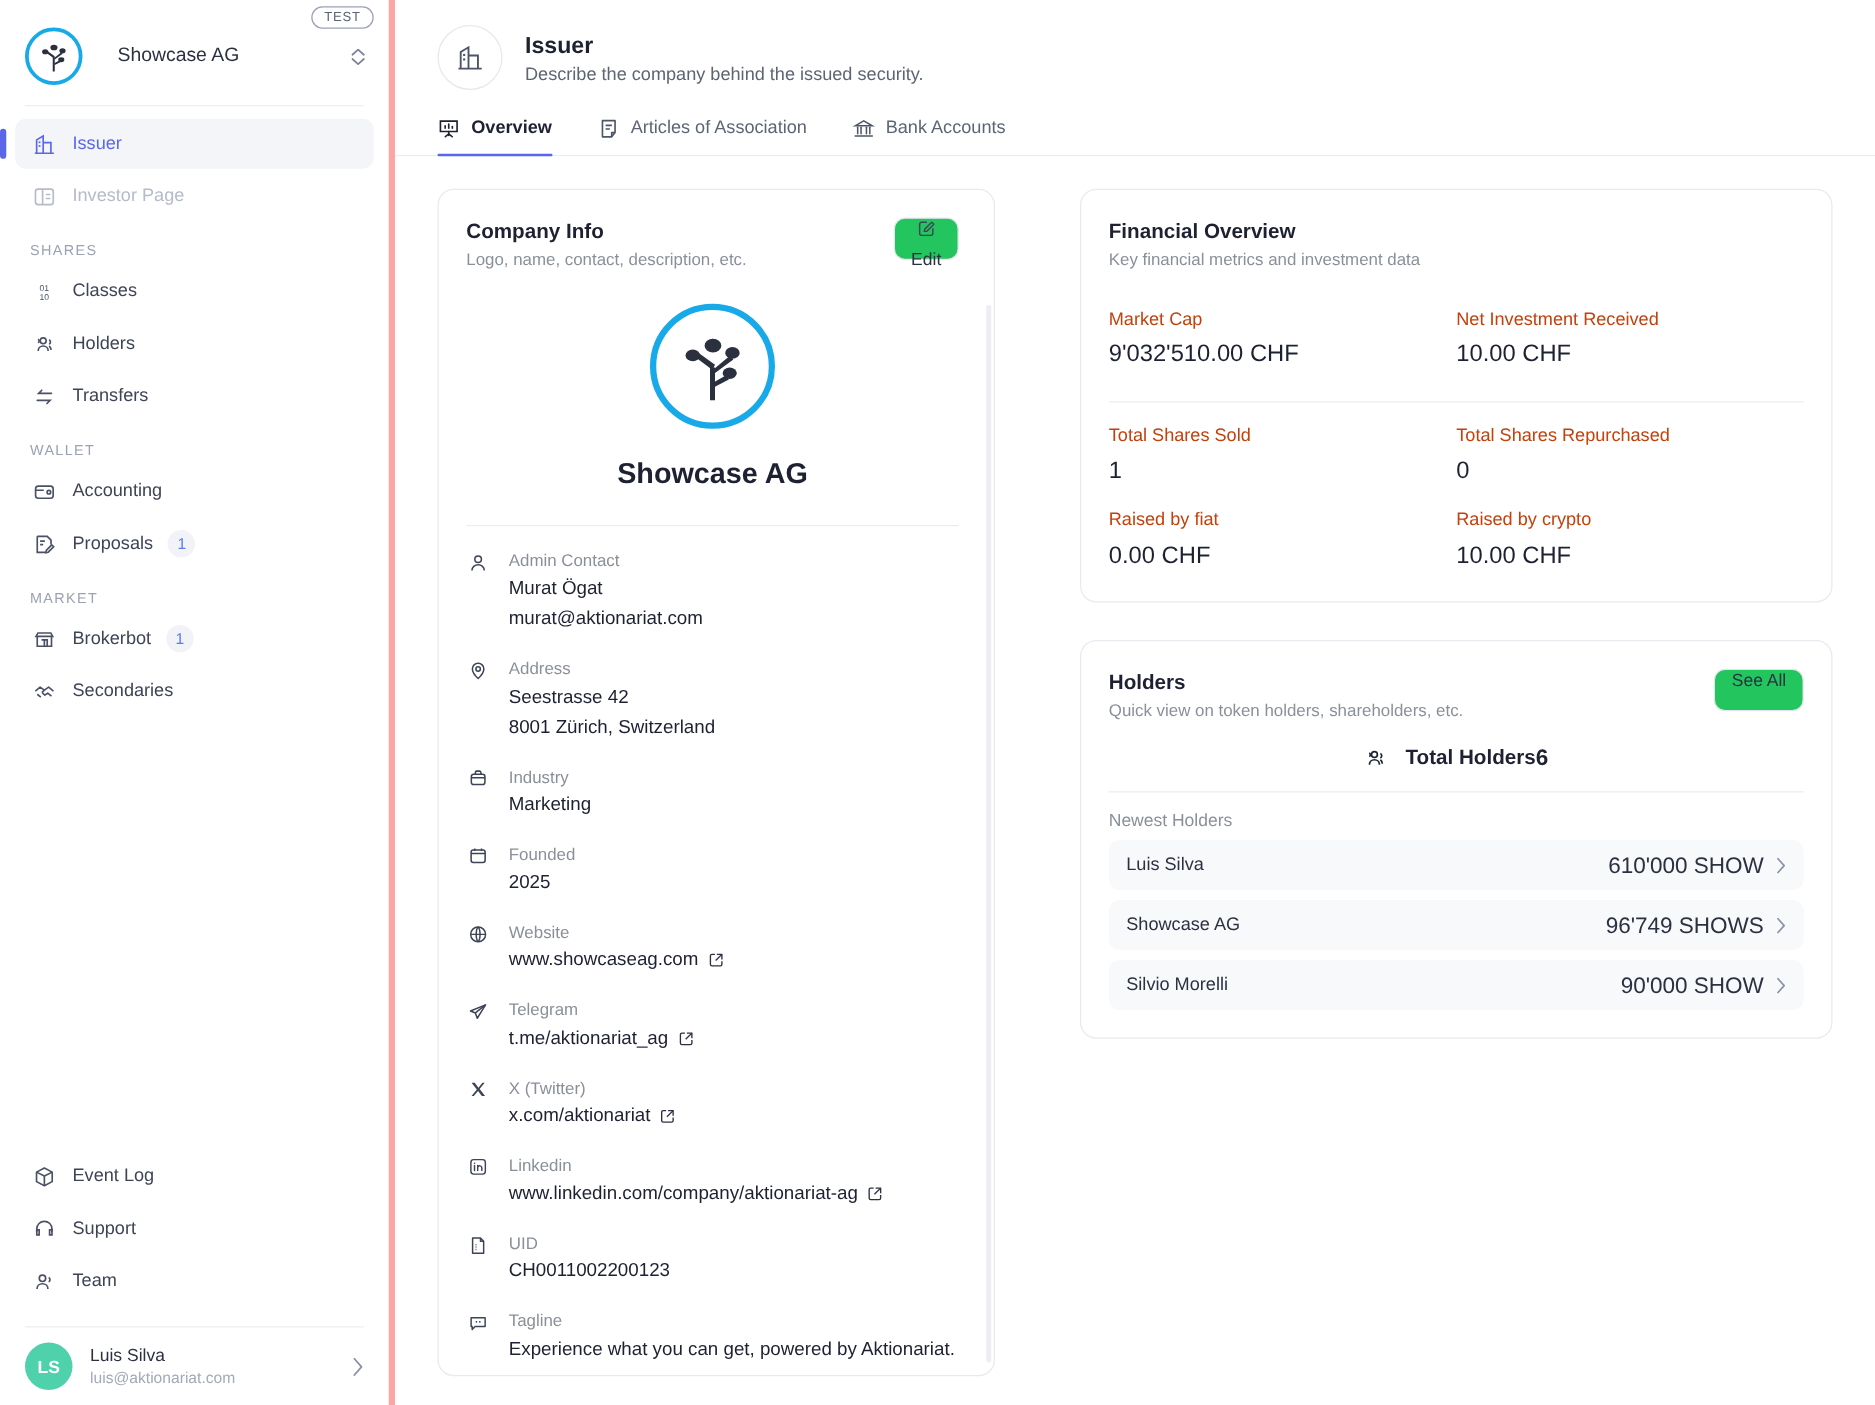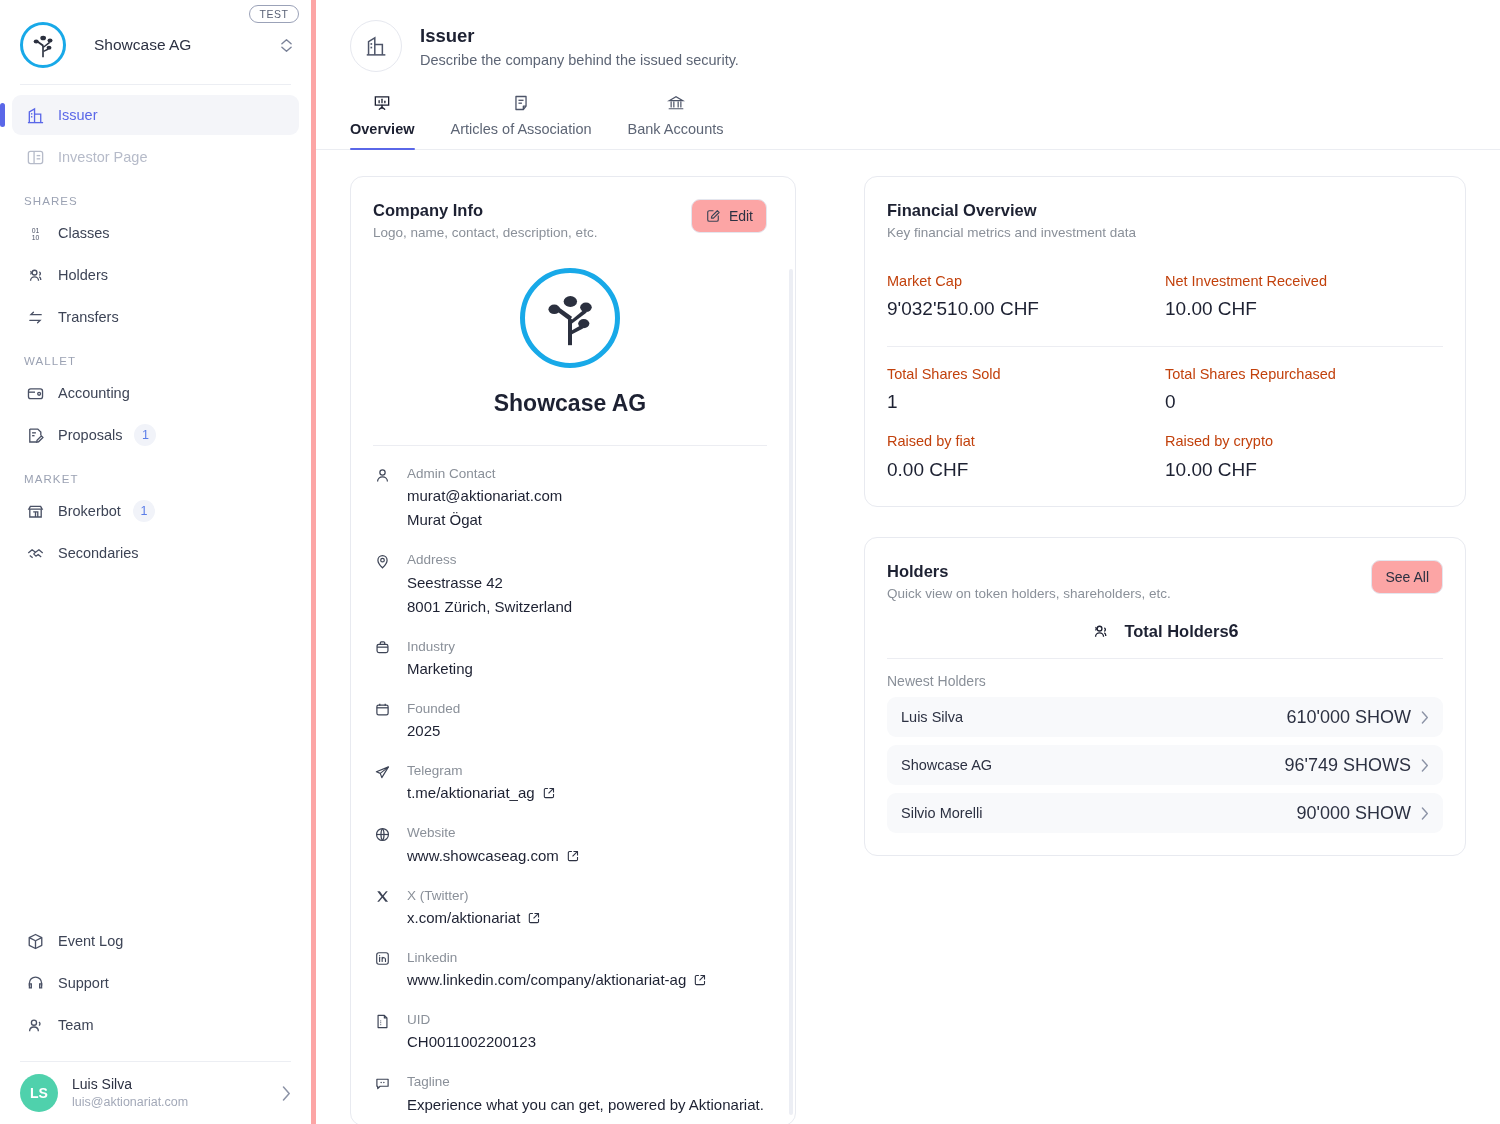--- a/index.html
+++ b/index.html
@@ -102,23 +102,23 @@
   }
   .page-titles { margin-left: 18px; padding-top: 3px; }
   .page-title { font-size: 18.5px; font-weight: 600; color: #1d2132; line-height: 1.45; }
   .page-sub { font-size: 14.5px; color: #5d6575; line-height: 1.5; }
 
   .tabbar {
     margin-top: 22px; padding: 0 34px;
     border-bottom: 1px solid #ebedf2; display: flex; gap: 0;
   }
   .tab {
-    display: flex; align-items: center; gap: 9px;
+    display: flex; align-items: flex-start; gap: 9px;
     padding: 0 18px 12px 18px; font-size: 14.5px; color: #5d6575;
-    position: relative; cursor: pointer; flex-direction: column;
+    position: relative; cursor: pointer;
   }
   .tab:first-child { padding-left: 0; }
   .tab.active { color: #1d2132; font-weight: 600; }
   .tab.active::after {
     content: ""; position: absolute; left: 0; right: 18px; bottom: -1px;
     height: 2.5px; background: #5a67e8; border-radius: 2px;
   }
   .tab .ico { color: #4d5468; display:flex; }
   .tab.active .ico { color: #1d2132; }
 
@@ -130,21 +130,21 @@
     border: 1px solid #e8eaf0; border-radius: 13px; background: #fff;
   }
   .card-pad { padding: 22px 22px 0 22px; }
   .card-head { display: flex; align-items: flex-start; justify-content: space-between; }
   .card-title { font-size: 16.5px; font-weight: 600; color: #1d2132; line-height: 1.4; }
   .card-sub { font-size: 13.5px; color: #8a9099; margin-top: 3px; }
   .ghost-btn {
     display: flex; align-items: center; gap: 8px;
     border: 1px solid #e4e6ee; border-radius: 9px;
     height: 34px; padding: 0 13px; font-size: 14px; color: #2c3142;
-    background: #fca5a5; cursor: pointer;
+    background: #22c55e; cursor: pointer; flex-direction: column;
   }
   .ghost-btn .ico { color: #3d4456; display: flex; }
 
   
   .ci-card { height: 950px; overflow: hidden; position: relative; }
   .ci-scroll { height: 100%; overflow: hidden; position: relative; padding-right: 6px;}
   .logo-block { display: flex; flex-direction: column; align-items: center; padding: 28px 0 0 0; }
   .logo-big {
     width: 100px; height: 100px; border-radius: 50%;
     border: 5px solid #18a9e8; display: flex; align-items: center; justify-content: center;
@@ -501,22 +501,22 @@
 
               <div class="field">
                 <span class="ico">
                   <svg width="17" height="17" viewBox="0 0 20 20" fill="none" stroke="currentColor" stroke-width="1.45">
                     <circle cx="10" cy="6.4" r="3.1"></circle>
                     <path d="M4.2 17 c0-3.2 2.6-5.4 5.8-5.4 s5.8 2.2 5.8 5.4"></path>
                   </svg>
                 </span>
                 <div class="field-body">
                   <div class="field-label">Admin Contact</div>
+                  <div class="field-value">Murat Ögat</div>
                   <div class="field-value">murat@aktionariat.com</div>
-                  <div class="field-value">Murat Ögat</div>
                 </div>
               </div>
 
               <div class="field">
                 <span class="ico">
                   <svg width="17" height="17" viewBox="0 0 20 20" fill="none" stroke="currentColor" stroke-width="1.45">
                     <path d="M10 17.4 C10 17.4 15.4 12.4 15.4 8.4 A5.4 5.4 0 0 0 4.6 8.4 C4.6 12.4 10 17.4 10 17.4 Z"></path>
                     <circle cx="10" cy="8.4" r="2.1"></circle>
                   </svg>
                 </span>
@@ -551,53 +551,53 @@
                   </svg>
                 </span>
                 <div class="field-body">
                   <div class="field-label">Founded</div>
                   <div class="field-value">2025</div>
                 </div>
               </div>
 
               <div class="field">
                 <span class="ico">
-                  <svg width="17" height="17" viewBox="0 0 20 20" fill="none" stroke="currentColor" stroke-width="1.4" stroke-linejoin="round">
-                    <path d="M17 3.4 L2.8 9.2 L7.4 11 L9.2 16 Z"></path>
-                    <path d="M17 3.4 L7.4 11"></path>
-                  </svg>
-                </span>
-                <div class="field-body">
-                  <div class="field-label">Telegram</div>
+                  <svg width="17" height="17" viewBox="0 0 20 20" fill="none" stroke="currentColor" stroke-width="1.4">
+                    <circle cx="10" cy="10" r="7"></circle>
+                    <path d="M3 10 H17"></path>
+                    <path d="M10 3 C12.4 5.4 12.4 14.6 10 17"></path>
+                    <path d="M10 3 C7.6 5.4 7.6 14.6 10 17"></path>
+                  </svg>
+                </span>
+                <div class="field-body">
+                  <div class="field-label">Website</div>
                   <div class="field-value">
-                    <span>t.me/aktionariat_ag</span>
+                    <span>www.showcaseag.com</span>
                     <span class="ext-ico">
                       <svg width="14" height="14" viewBox="0 0 18 18" fill="none" stroke="currentColor" stroke-width="1.4" stroke-linejoin="round">
                         <path d="M7.6 3.2 H4.6 A1.6 1.6 0 0 0 3 4.8 V13.4 A1.6 1.6 0 0 0 4.6 15 H13.2 A1.6 1.6 0 0 0 14.8 13.4 V10.4"></path>
                         <path d="M9.6 3.2 H14.8 V8.4"></path>
                         <path d="M14.8 3.2 L8.4 9.6"></path>
                       </svg>
                     </span>
                   </div>
                 </div>
               </div>
 
               <div class="field">
                 <span class="ico">
-                  <svg width="17" height="17" viewBox="0 0 20 20" fill="none" stroke="currentColor" stroke-width="1.4">
-                    <circle cx="10" cy="10" r="7"></circle>
-                    <path d="M3 10 H17"></path>
-                    <path d="M10 3 C12.4 5.4 12.4 14.6 10 17"></path>
-                    <path d="M10 3 C7.6 5.4 7.6 14.6 10 17"></path>
-                  </svg>
-                </span>
-                <div class="field-body">
-                  <div class="field-label">Website</div>
+                  <svg width="17" height="17" viewBox="0 0 20 20" fill="none" stroke="currentColor" stroke-width="1.4" stroke-linejoin="round">
+                    <path d="M17 3.4 L2.8 9.2 L7.4 11 L9.2 16 Z"></path>
+                    <path d="M17 3.4 L7.4 11"></path>
+                  </svg>
+                </span>
+                <div class="field-body">
+                  <div class="field-label">Telegram</div>
                   <div class="field-value">
-                    <span>www.showcaseag.com</span>
+                    <span>t.me/aktionariat_ag</span>
                     <span class="ext-ico">
                       <svg width="14" height="14" viewBox="0 0 18 18" fill="none" stroke="currentColor" stroke-width="1.4" stroke-linejoin="round">
                         <path d="M7.6 3.2 H4.6 A1.6 1.6 0 0 0 3 4.8 V13.4 A1.6 1.6 0 0 0 4.6 15 H13.2 A1.6 1.6 0 0 0 14.8 13.4 V10.4"></path>
                         <path d="M9.6 3.2 H14.8 V8.4"></path>
                         <path d="M14.8 3.2 L8.4 9.6"></path>
                       </svg>
                     </span>
                   </div>
                 </div>
               </div>

